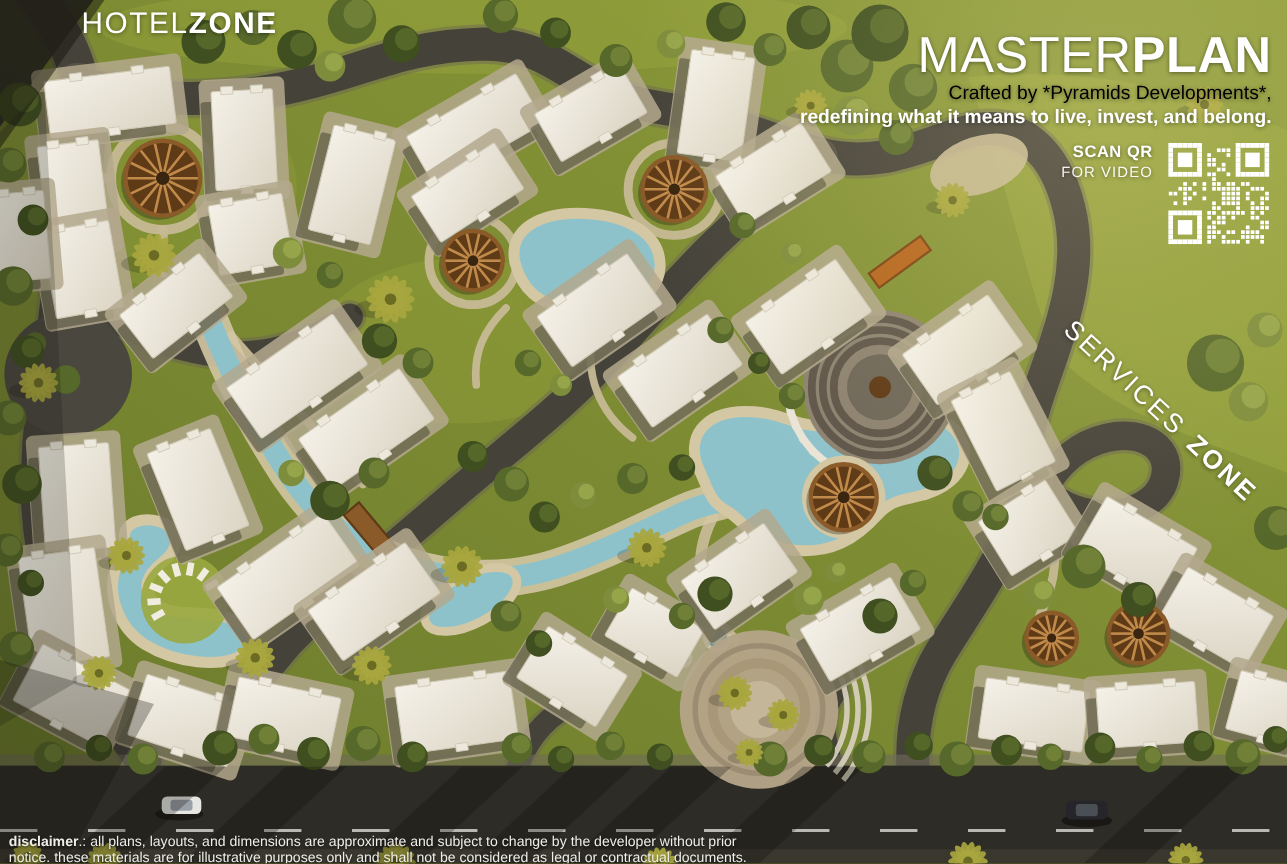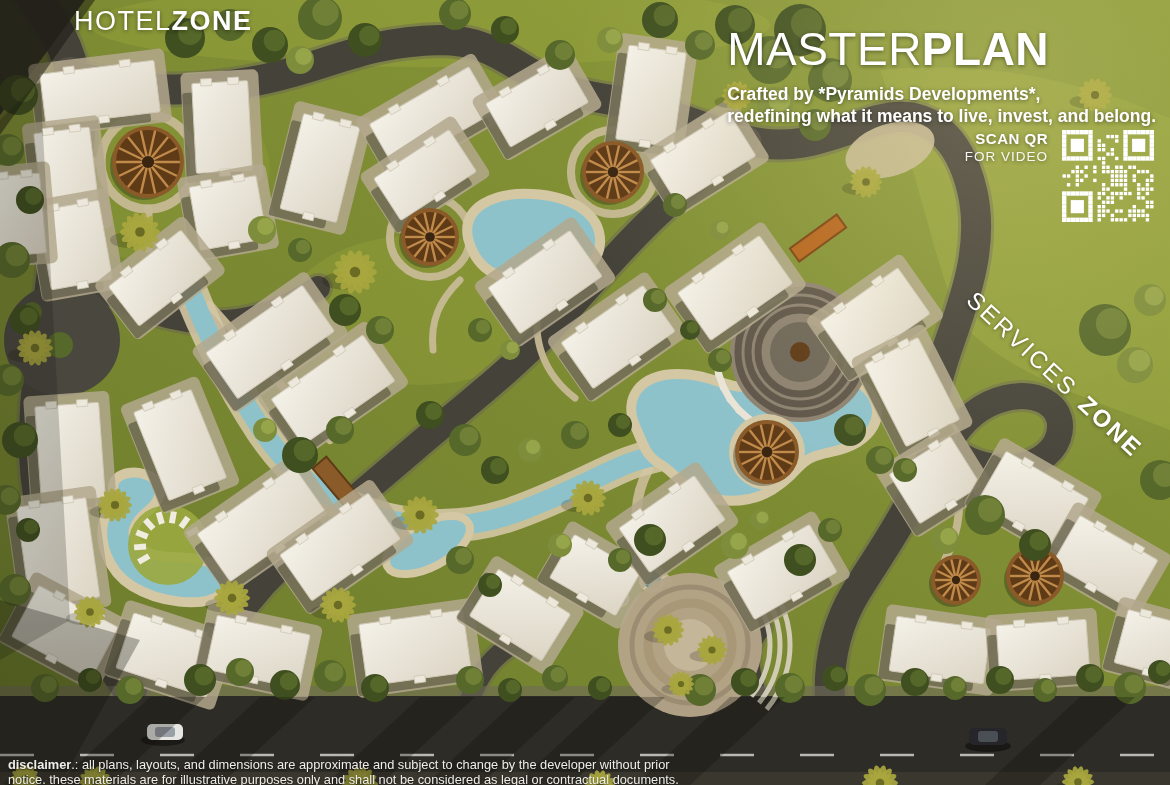--- a/index.html
+++ b/index.html
@@ -8,25 +8,25 @@
     position:relative;width:1170px;height:785px;overflow:hidden;
     font-family:"Liberation Sans",sans-serif;background:#71802d;
   }
   .stage svg.scene{position:absolute;left:0;top:0;}
   .overlay{position:absolute;color:#fff;text-shadow:0 1px 4px rgba(0,0,0,.45);}
   
   .hotel-zone{left:74px;top:6px;font-size:27px;letter-spacing:1.5px;white-space:nowrap;}
   .hotel-zone .lt{font-weight:400;}
   .hotel-zone .bd{font-weight:800;}
   
-  .mp-block{right:14px;top:26px;}
+  .mp-block{right:14px;top:26px;text-align:right;}
   .mp-title{font-size:46px;line-height:1.02;letter-spacing:.5px;white-space:nowrap;}
   .mp-title .lt{font-weight:500;}
   .mp-title .bd{font-weight:800;}
-  .mp-crafted{font-size:17.5px;font-weight:700;margin-top:11px;color:#ffffff;}
+  .mp-crafted{font-size:17.5px;font-weight:400;margin-top:1px;color:#000000;}
   .mp-tagline{font-size:17.5px;font-weight:700;margin-top:1px;}
   
   .qr-block{right:16px;top:130px;display:flex;align-items:flex-start;gap:14px;}
   .qr-text{text-align:right;line-height:1.25;}
   .qr-text .l1{font-size:15px;font-weight:800;letter-spacing:.5px;}
   .qr-text .l2{font-size:13.5px;font-weight:300;letter-spacing:1px;opacity:.92;}
   
   .services-zone{left:980px;top:286px;transform:rotate(43deg);transform-origin:0 0;
     font-size:24px;letter-spacing:2.5px;white-space:nowrap;}
   .services-zone .lt{font-weight:500;margin-right:12px;}

